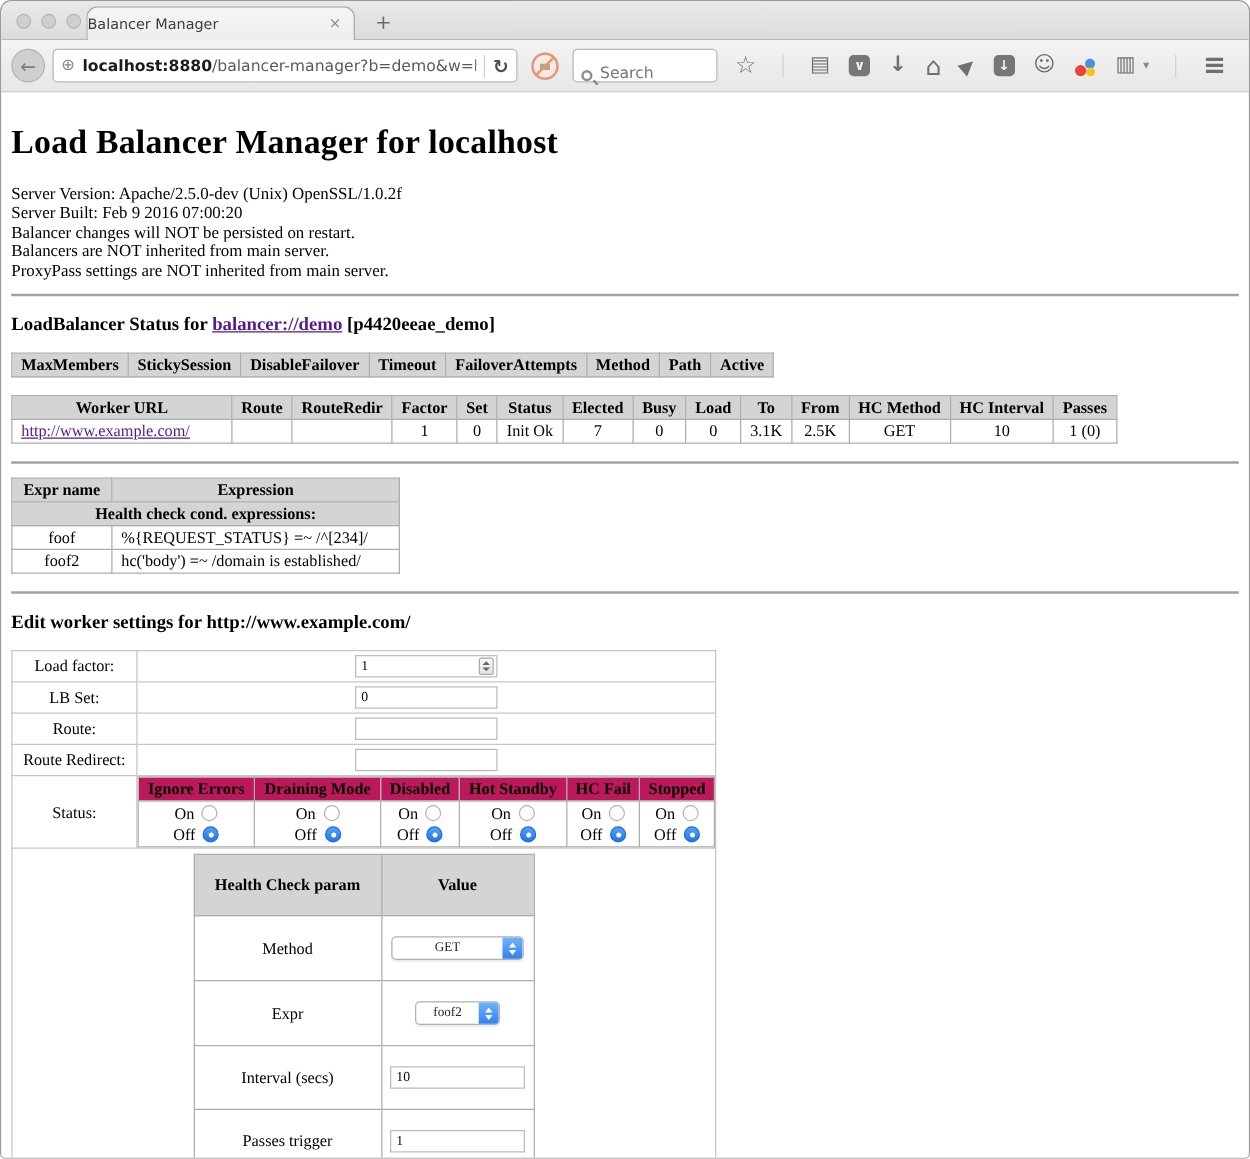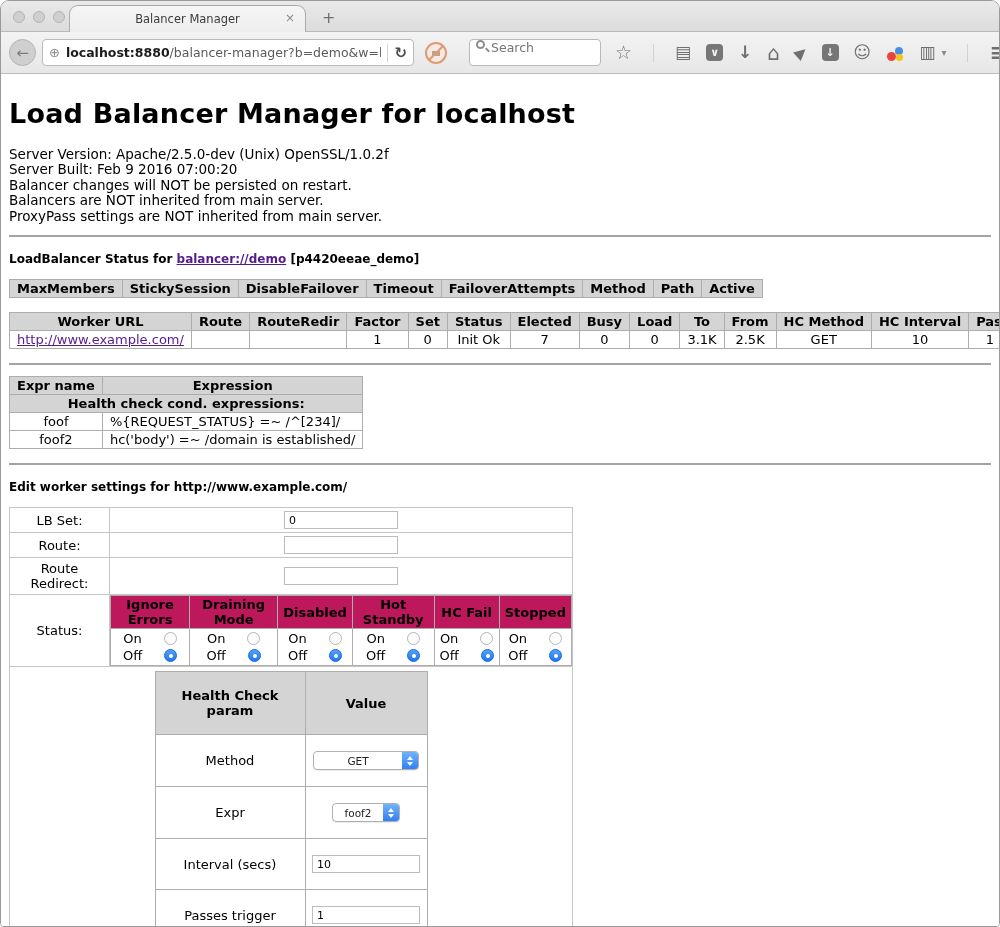--- a/index.html
+++ b/index.html
@@ -4,59 +4,59 @@
 <style>
   * { margin:0; padding:0; box-sizing:border-box; }
   html,body { background:#fff; }
   body { font-family:"DejaVu Sans","Liberation Sans",sans-serif; width:1000px; }
   .window { width:1000px; height:927px; border:1px solid #9a9a9a; border-radius:9px 9px 4px 4px; overflow:hidden; background:#fff; }
 
   
   .tabbar { height:31px; background:linear-gradient(#e9e9e9,#dcdcdc); display:flex; align-items:flex-end; position:relative; border-bottom:1px solid #b9b9b9; }
   .traffic { position:absolute; left:12px; top:10px; display:flex; gap:8px; }
   .light { width:12px; height:12px; border-radius:50%; background:#cfcfcf; border:1px solid #b4b4b4; }
-  .tab { margin-left:68px; width:237px; height:27px; background:linear-gradient(#f5f5f5,#eeeeee); border:1px solid #ababab; border-bottom:none; border-radius:9px 9px 0 0; display:flex; align-items:center; justify-content:center; position:relative; margin-bottom:-1px; z-index:2; }
+  .tab { margin-left:68px; width:215px; height:27px; background:linear-gradient(#f5f5f5,#eeeeee); border:1px solid #ababab; border-bottom:none; border-radius:9px 9px 0 0; display:flex; align-items:center; justify-content:flex-start; position:relative; margin-bottom:-1px; z-index:2; }
   .tab-title { font-size:11.5px; color:#3c3c3c; }
   .tab-close { position:absolute; right:10px; top:5px; font-size:12px; color:#8a8a8a; cursor:default; }
   .newtab { font-size:16px; color:#6f6f6f; margin:0 0 4px 16px; }
 
   .toolbar { height:42px; background:linear-gradient(#f3f3f3,#e7e7e7); border-bottom:1px solid #bdbdbd; display:flex; align-items:center; padding:0 8px; }
   .navback { width:27px; height:27px; border-radius:50%; background:#cfcfcf; border:1px solid #b3b3b3; color:#7c7c7c; font-size:15px; display:flex; align-items:center; justify-content:center; margin-right:6px; flex:0 0 auto; }
   .urlbar { width:372px; height:27px; background:#fff; border:1px solid #b9b9b9; border-radius:4px; display:flex; align-items:center; padding:0 6px; flex:0 0 auto; }
   .globe { color:#8a8a8a; font-size:13px; margin-right:6px; }
   .url-text { flex:1; font-size:12.5px; color:#5a5a5a; white-space:nowrap; overflow:hidden; }
   .url-text b { color:#1c1c1c; font-weight:bold; }
   .vsep { width:1px; height:18px; background:#d2d2d2; margin:0 6px; }
   .reload { color:#4d4d4d; font-size:15px; font-weight:bold; }
   .blocked { width:22px; height:22px; border-radius:50%; border:2px solid #dd9a77; margin:0 11px; position:relative; flex:0 0 auto; background:#f6e9e2; }
   .blocked .slash { position:absolute; left:-1px; top:8px; width:20px; height:2px; background:#dd9a77; transform:rotate(-45deg); }
   .blocked .chip { position:absolute; left:5px; top:7px; width:8px; height:5px; background:#b9a28e; }
-  .searchbar { width:132px; height:27px; background:#fff; border:1px solid #b9b9b9; border-radius:4px; display:flex; align-items:flex-start; padding:0 6px; flex:0 0 auto;margin-left:11px; }
+  .searchbar { width:116px; height:27px; background:#fff; border:1px solid #b9b9b9; border-radius:4px; display:flex; align-items:flex-end; padding:0 6px; flex:0 0 auto; }
   .mag { width:9px; height:9px; border:2px solid #8d8d8d; border-radius:50%; position:relative; margin-right:6px; flex:0 0 auto; }
   .mag::after { content:""; position:absolute; left:7px; top:7px; width:5px; height:2px; background:#8d8d8d; transform:rotate(45deg); }
   .searchbar input { border:none; outline:none; font-size:12.5px; color:#444; width:90px; background:transparent; font-family:inherit; }
   .tool-icons { display:flex; align-items:center; margin-left:14px; gap:15px; color:#6f6f6f; }
   .ticon { font-size:17px; color:#6f6f6f; line-height:1; }
   .ticon.star { font-size:19px; }
   .badge { width:17px; height:17px; border-radius:4px; background:#767676; color:#f2f2f2; font-size:11px; font-weight:bold; display:flex; align-items:center; justify-content:center; }
   .send { display:inline-block; transform:rotate(-42deg); font-size:15px; }
   .dots { position:relative; width:18px; height:18px; }
   .dots i { position:absolute; border-radius:50%; }
   .dots .d1 { width:9px; height:9px; background:#e8453c; left:1px; top:8px; }
   .dots .d2 { width:8px; height:8px; background:#4a90e2; left:9px; top:3px; }
   .dots .d3 { width:7px; height:7px; background:#f5c518; left:10px; top:10px; }
   .caret { font-size:10px; color:#8a8a8a; margin-left:-9px; }
   .menu { font-size:22px; font-weight:bold; color:#6f6f6f; letter-spacing:-1px; }
 
   
-  .page { padding:12px 8px 0 8px; background:#fff; height:854px; overflow:hidden; color:#000; }
+  .page { padding:12px 8px 0 8px; background:#fff; height:854px; overflow:hidden; color:#000;font-family:Liberation Serif, serif; }
   h1.title { font-size:27px; font-weight:bold; margin:12px 0 18px 0; letter-spacing:.2px; }
   .info p { font-size:13.5px; line-height:15.4px; }
   hr.rule { border:none; height:2px; background:#a3a3a3; margin:11px 0; }
-  h3.sect { font-size:12px; font-weight:bold; margin:15px 0 13px 0; }
+  h3.sect { font-size:15px; font-weight:bold; margin:15px 0 13px 0; }
   h3.sect a { color:#551a8b; }
 
   table.data { border-collapse:collapse; font-size:13px; margin-bottom:14px;padding-left:28px; }
   .data th, .data td { border:1px solid #adadad; padding:1px 7px; text-align:center; height:18px; white-space:nowrap; }
   .data th { background:#d4d4d4; font-weight:bold; }
   .data a { color:#551a8b; }
   td.cell-left { text-align:left; }
 
   
   table.form { border-collapse:collapse; width:564px; font-size:13px; margin-bottom:6px; }
@@ -67,21 +67,21 @@
   .numwrap { position:relative; display:inline-block; }
   .numwrap input { padding-right:18px; }
   .numspin { position:absolute; right:3px; top:2px; width:12px; height:14px; border:1px solid #ababab; border-radius:2px; background:linear-gradient(#fcfcfc,#e2e2e2); display:flex; flex-direction:column; align-items:center; justify-content:center; gap:2px; }
   .numspin .up { width:0; height:0; border-left:3px solid transparent; border-right:3px solid transparent; border-bottom:3px solid #666; }
   .numspin .dn { width:0; height:0; border-left:3px solid transparent; border-right:3px solid transparent; border-top:3px solid #666; }
 
   td.nestcell { padding:0 !important; }
   table.status { border-collapse:collapse; width:100%; font-size:13px; }
   .status th, .status td { border:1px solid #adadad; padding:1px 5px; text-align:center; }
   .status th { background:#be185d; }
-  .radio-line { display:flex; align-items:center; justify-content:center; gap:22px; height:17px; font-size:13px; }
+  .radio-line { display:flex; align-items:center; justify-content:center; gap:6px; height:17px; font-size:13px; }
   .radio { width:13px; height:13px; border-radius:50%; border:1px solid #b5b5b5; background:#fdfdfd; display:inline-block; position:relative; }
   .radio.on { background:linear-gradient(#55a1f7,#1f76ee); border-color:#1d6fdd; }
   .radio.on::after { content:""; position:absolute; left:4px; top:4px; width:4px; height:4px; border-radius:50%; background:#fff; }
 
   table.hc { border-collapse:collapse; font-size:13px; margin:0 auto; }
   .hc th, .hc td { border:1px solid #adadad; padding:16px 6px; text-align:center; height:19px; }
   .hc th { background:#d4d4d4; }
   .hc td.hlab { width:150px; }
   .hc td.hval { width:122px; }
   .hc input.txt { width:108px; text-align:left; }
@@ -243,20 +243,27 @@
       </tr>
     </tbody>
       </table>
 
     <hr class="rule">
 
     <h3 class="sect">Edit worker settings for http://www.example.com/</h3>
 
     <table class="form">
       <tbody>
+          <tr>
+        <td class="flabel">Load factor:</td>
+        <td><span class="numwrap"><input class="txt" value="1" style=""><span class="numspin">
+                  <span class="up"></span>
+                  <span class="dn"></span>
+                </span></span></td>
+      </tr>
       <tr>
         <td class="flabel">LB Set:</td>
         <td><input class="txt" value="0" style=""></td>
       </tr>
       <tr>
         <td class="flabel">Route:</td>
         <td><input class="txt" value="" style=""></td>
       </tr>
       <tr>
         <td class="flabel">Route Redirect:</td>

